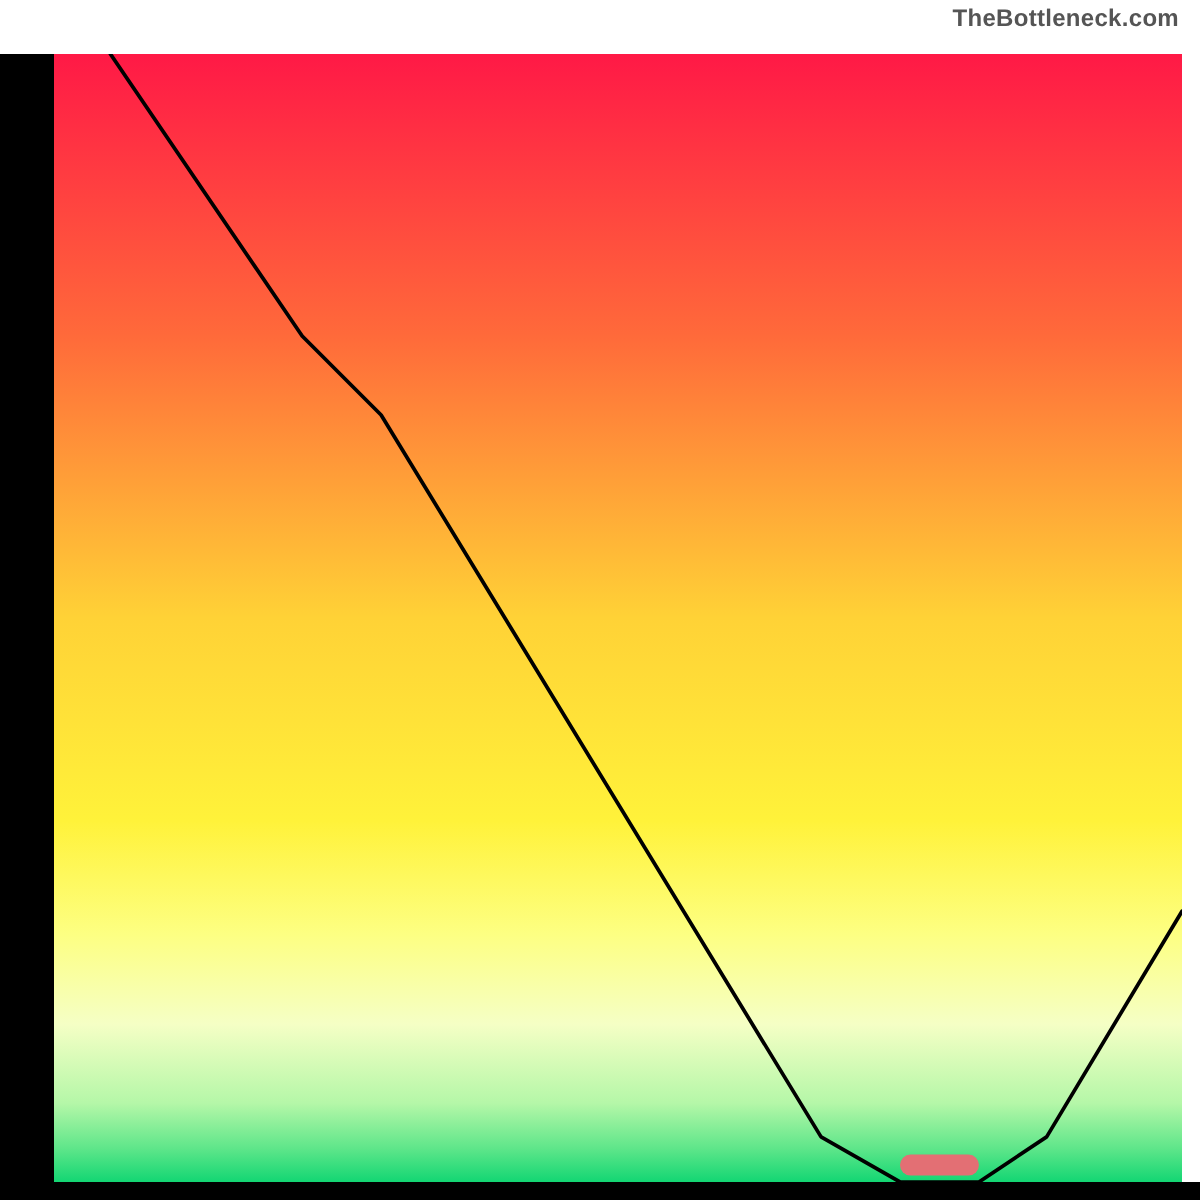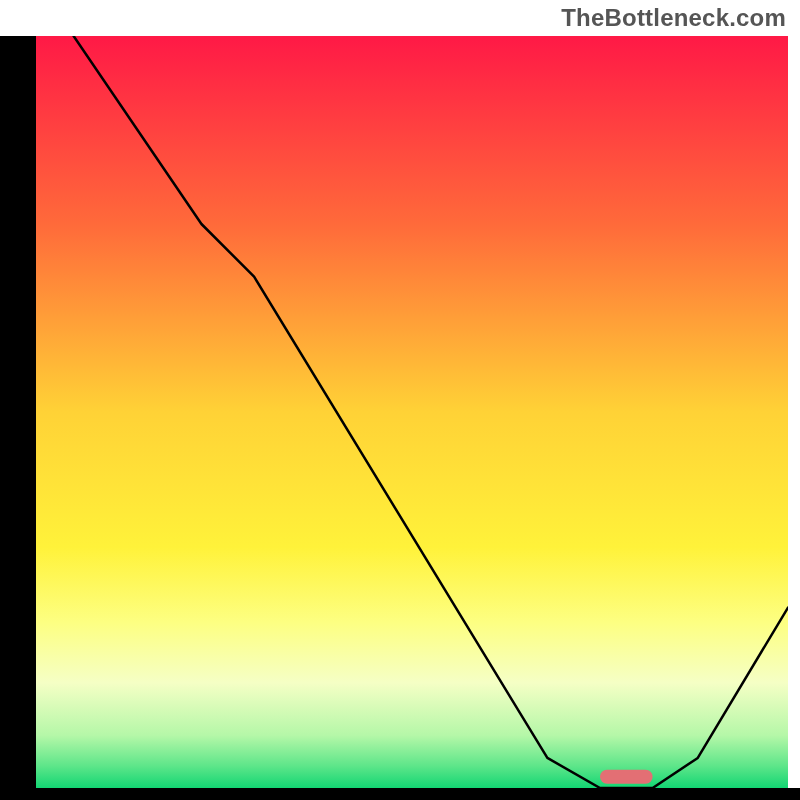--- a/index.html
+++ b/index.html
@@ -13,21 +13,21 @@
   }
   .chart-container {
     position: relative;
     width: 800px;
     height: 800px;
   }
   .watermark {
     position: absolute;
     top: 4px;
     right: 14px;
-    font-size: 24px;
+    font-size: 16px;
     font-weight: 600;
     color: #555555;
     letter-spacing: 0.2px;
   }
   svg {
     display: block;
   }
 </style>
 </head>
 <body>

